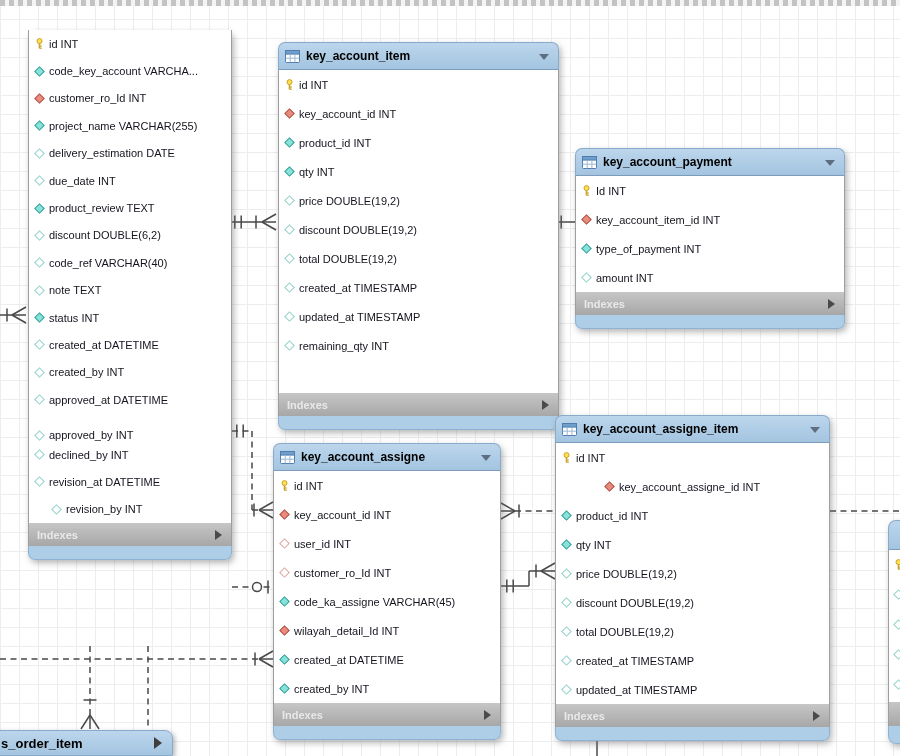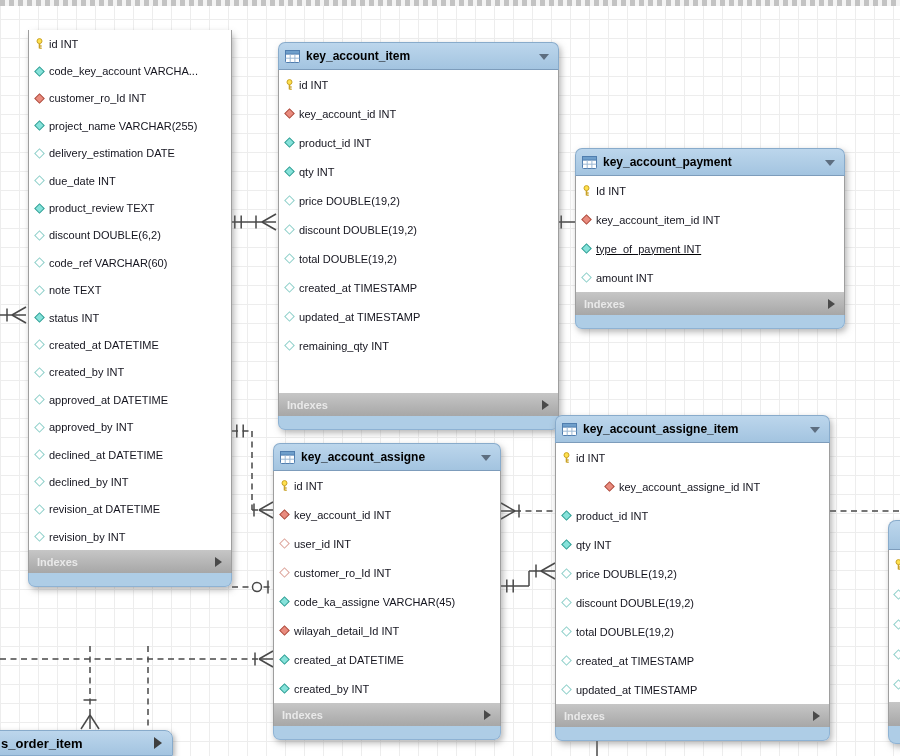--- a/index.html
+++ b/index.html
@@ -202,21 +202,21 @@
             </svg>
           </span>
           <span class="row-label">discount DOUBLE(6,2)</span>
         </div>
         <div class="tbl-row" style="height: 27.4px;">
           <span style="display:flex">
             <svg class="row-icon" viewBox="0 0 11 11">
               <rect x="2.2" y="2.2" width="6.6" height="6.6" transform="rotate(45 5.5 5.5)" fill="#ffffff" stroke="#8fd0ca" stroke-width="1"></rect>
             </svg>
           </span>
-          <span class="row-label">code_ref VARCHAR(60)</span>
+          <span class="row-label">code_ref VARCHAR(40)</span>
         </div>
         <div class="tbl-row" style="height: 27.4px;">
           <span style="display:flex">
             <svg class="row-icon" viewBox="0 0 11 11">
               <rect x="2.2" y="2.2" width="6.6" height="6.6" transform="rotate(45 5.5 5.5)" fill="#ffffff" stroke="#8fd0ca" stroke-width="1"></rect>
             </svg>
           </span>
           <span class="row-label">note TEXT</span>
         </div>
         <div class="tbl-row" style="height: 27.4px;">
@@ -244,53 +244,45 @@
           <span class="row-label">created_by INT</span>
         </div>
         <div class="tbl-row" style="height: 27.4px;">
           <span style="display:flex">
             <svg class="row-icon" viewBox="0 0 11 11">
               <rect x="2.2" y="2.2" width="6.6" height="6.6" transform="rotate(45 5.5 5.5)" fill="#ffffff" stroke="#8fd0ca" stroke-width="1"></rect>
             </svg>
           </span>
           <span class="row-label">approved_at DATETIME</span>
         </div>
-        <div class="tbl-row" style="height: 27.4px;">
+        <div class="tbl-row" style="height: 27.4px; align-items: flex-end;">
           <span style="display:flex">
             <svg class="row-icon" viewBox="0 0 11 11">
               <rect x="2.2" y="2.2" width="6.6" height="6.6" transform="rotate(45 5.5 5.5)" fill="#ffffff" stroke="#8fd0ca" stroke-width="1"></rect>
             </svg>
           </span>
           <span class="row-label">approved_by INT</span>
         </div>
         <div class="tbl-row" style="height: 27.4px;">
           <span style="display:flex">
             <svg class="row-icon" viewBox="0 0 11 11">
               <rect x="2.2" y="2.2" width="6.6" height="6.6" transform="rotate(45 5.5 5.5)" fill="#ffffff" stroke="#8fd0ca" stroke-width="1"></rect>
             </svg>
           </span>
-          <span class="row-label">declined_at DATETIME</span>
-        </div>
-        <div class="tbl-row" style="height: 27.4px;">
-          <span style="display:flex">
-            <svg class="row-icon" viewBox="0 0 11 11">
-              <rect x="2.2" y="2.2" width="6.6" height="6.6" transform="rotate(45 5.5 5.5)" fill="#ffffff" stroke="#8fd0ca" stroke-width="1"></rect>
-            </svg>
-          </span>
           <span class="row-label">declined_by INT</span>
         </div>
         <div class="tbl-row" style="height: 27.4px;">
           <span style="display:flex">
             <svg class="row-icon" viewBox="0 0 11 11">
               <rect x="2.2" y="2.2" width="6.6" height="6.6" transform="rotate(45 5.5 5.5)" fill="#ffffff" stroke="#8fd0ca" stroke-width="1"></rect>
             </svg>
           </span>
           <span class="row-label">revision_at DATETIME</span>
         </div>
-        <div class="tbl-row" style="height: 27.4px;">
+        <div class="tbl-row" style="height: 27.4px; margin-left: 17px;">
           <span style="display:flex">
             <svg class="row-icon" viewBox="0 0 11 11">
               <rect x="2.2" y="2.2" width="6.6" height="6.6" transform="rotate(45 5.5 5.5)" fill="#ffffff" stroke="#8fd0ca" stroke-width="1"></rect>
             </svg>
           </span>
           <span class="row-label">revision_by INT</span>
         </div>
       </div>
       <div class="idx-bar">
         <span>Indexes</span>
@@ -431,21 +423,21 @@
           <span class="row-label">Id INT</span>
         </div>
         <div class="tbl-row" style="height: 29px;">
           <span style="display:flex">
             <svg class="row-icon" viewBox="0 0 11 11">
               <rect x="2.2" y="2.2" width="6.6" height="6.6" transform="rotate(45 5.5 5.5)" fill="#e98b7e" stroke="#ad4a3c" stroke-width="1"></rect>
             </svg>
           </span>
           <span class="row-label">key_account_item_id INT</span>
         </div>
-        <div class="tbl-row" style="height: 29px; text-decoration: underline;">
+        <div class="tbl-row" style="height: 29px;">
           <span style="display:flex">
             <svg class="row-icon" viewBox="0 0 11 11">
               <rect x="2.2" y="2.2" width="6.6" height="6.6" transform="rotate(45 5.5 5.5)" fill="#86e2da" stroke="#2e9e94" stroke-width="1"></rect>
             </svg>
           </span>
           <span class="row-label">type_of_payment INT</span>
         </div>
         <div class="tbl-row" style="height: 29px;">
           <span style="display:flex">
             <svg class="row-icon" viewBox="0 0 11 11">

